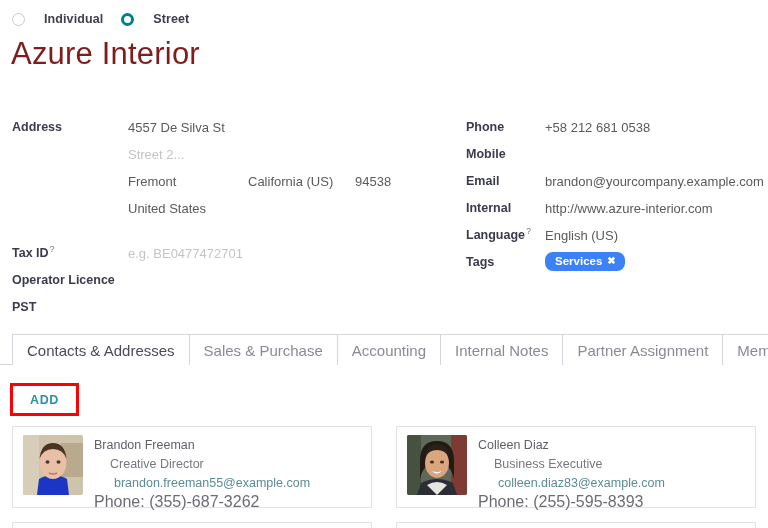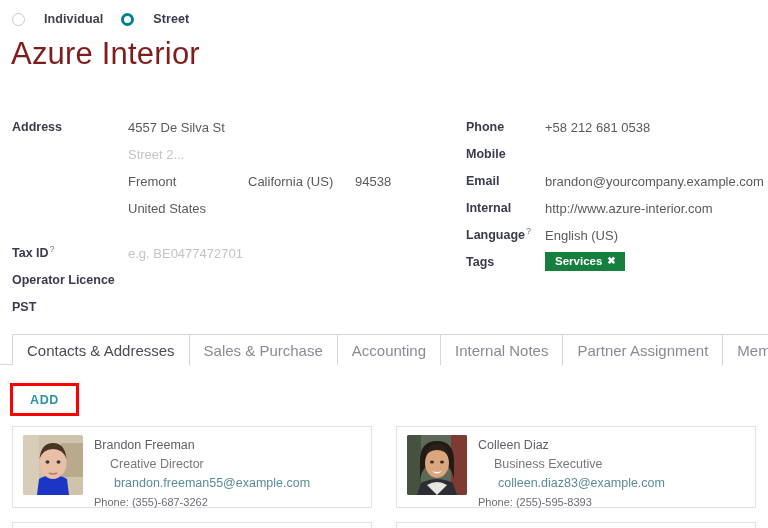--- a/index.html
+++ b/index.html
@@ -62,22 +62,22 @@
   .col-left .flabel { width: 116px; flex: none; }
   .col-right .flabel { width: 79px; flex: none; }
 
   .addr-line { display:flex; }
   .addr-c1 { width: 120px; flex: none; }
   .addr-c2 { width: 107px; flex: none; }
 
   
   .tag {
     display: inline-flex; align-items: center; gap: 5px;
-    background: #15803d; color: #fff;
-    border-radius: 0; padding: 2px 9px 3px 10px;
+    background: #3b82f6; color: #fff;
+    border-radius: 8px; padding: 2px 9px 3px 10px;
     font-size: 11.5px; font-weight: 700; line-height: 14px;
     position: relative; top: -1px;
   }
   .tag .x { font-size: 10px; font-weight: 700; cursor: pointer; }
 
   
   .tabs-wrap {
     position: absolute; left: 0; top: 334px; width: 768px; height: 31px;
     border-bottom: 1px solid #d8d3dc;
   }
@@ -121,21 +121,21 @@
     height: 82px;
   }
   .avatar {
     width: 60px; height: 60px; flex: none;
     border-radius: 2px; overflow: hidden; position: relative;
   }
   .card-body { display: flex; flex-direction: column; gap: 1px; padding-top: 1px; }
   .c-name  { font-size: 12.5px; color: #5f5f6b; line-height: 18px; }
   .c-role  { font-size: 12.5px; color: #77777f; line-height: 18px; margin-left: 16px; }
   .c-mail  { font-size: 12.5px; color: #5c8c94; line-height: 18px; cursor: pointer; padding-left: 20px; }
-  .c-phone { font-size: 11px; color: #6c6c76; line-height: 18px; }
+  .c-phone { font-size: 16px; color: #6c6c76; line-height: 18px; }
 
   
   .cards-next {
     position: absolute; left: 0; top: 522px; width: 768px; display: flex;
   }
   .cards-next .slot { width: 384px; padding: 0 12px; }
   .cards-next .stub { height: 8px; border: 1px solid #e2e2e6; border-bottom: none; background:#fff; }
 
   .av-svg { display:block; width:60px; height:60px; }
 </style>

